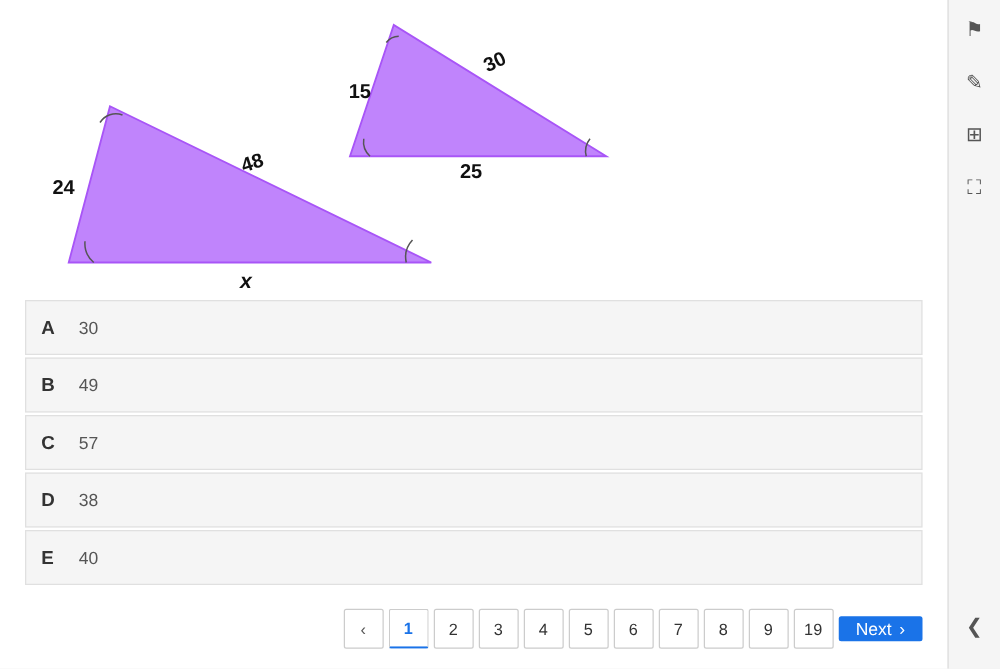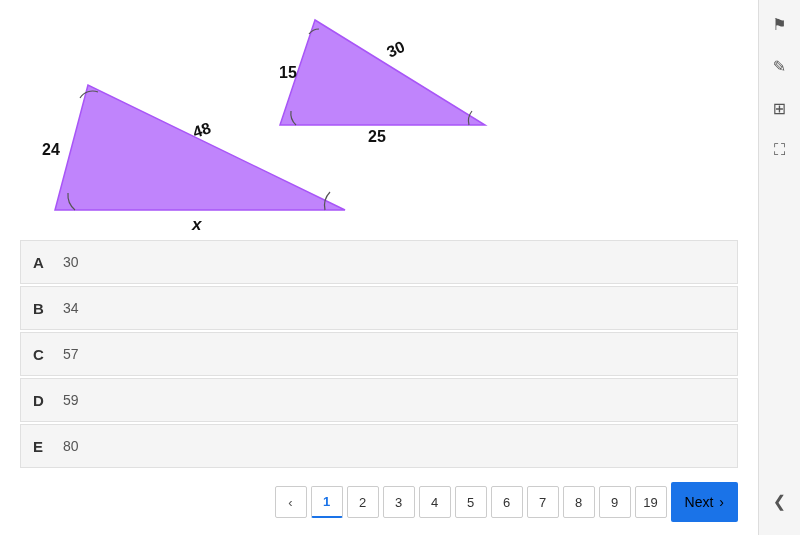--- a/index.html
+++ b/index.html
@@ -89,24 +89,24 @@
 
     .page-btn.prev-btn {
       background: #fff;
       color: #555;
     }
 
     .next-btn {
       display: flex;
       align-items: center;
       background: #1a73e8;
-      color: #000000;
+      color: #ffffff;
       border: none;
       padding: 0 14px;
-      height: 40px;
+      height: 20px;
       cursor: pointer;
       font-size: 14px;
       border-radius: 2px;
       gap: 6px;
     }
 
     .sidebar {
       width: 42px;
       background: #f5f5f5;
       border-left: 1px solid #ddd;
@@ -183,33 +183,33 @@
     </svg>
   </div>
 
   <div class="answers-area">
     <div class="answer-row">
       <span class="answer-letter">A</span>
       <span class="answer-value">30</span>
     </div>
     <div class="answer-row">
       <span class="answer-letter">B</span>
-      <span class="answer-value">34</span>
+      <span class="answer-value">49</span>
     </div>
     <div class="answer-row">
       <span class="answer-letter">C</span>
       <span class="answer-value">57</span>
     </div>
     <div class="answer-row">
       <span class="answer-letter">D</span>
-      <span class="answer-value">59</span>
+      <span class="answer-value">38</span>
     </div>
     <div class="answer-row">
       <span class="answer-letter">E</span>
-      <span class="answer-value">80</span>
+      <span class="answer-value">40</span>
     </div>
   </div>
 
   <div class="pagination-bar">
     <button class="page-btn prev-btn">‹</button>
     <button class="page-btn active">1</button>
     <button class="page-btn">2</button>
     <button class="page-btn">3</button>
     <button class="page-btn">4</button>
     <button class="page-btn">5</button>

